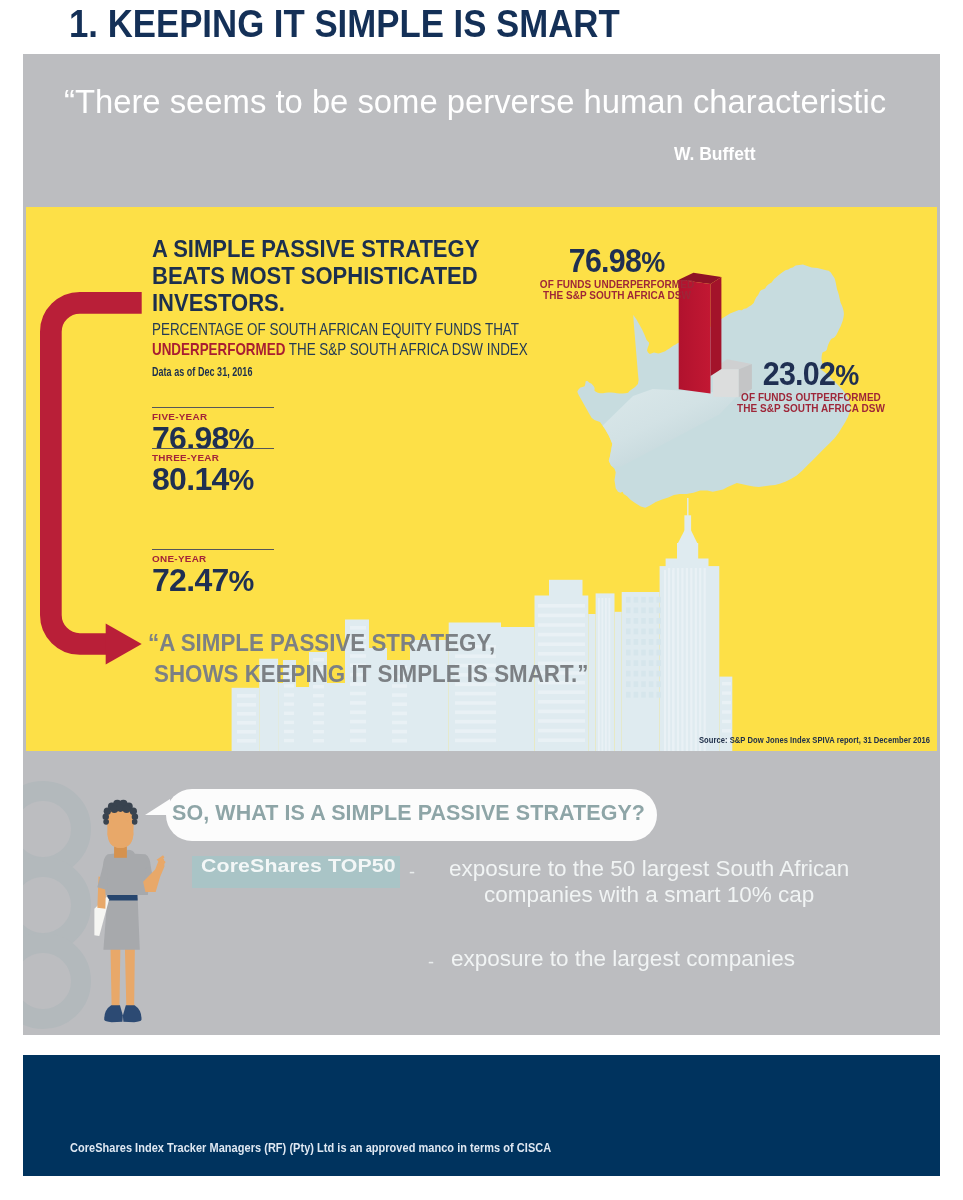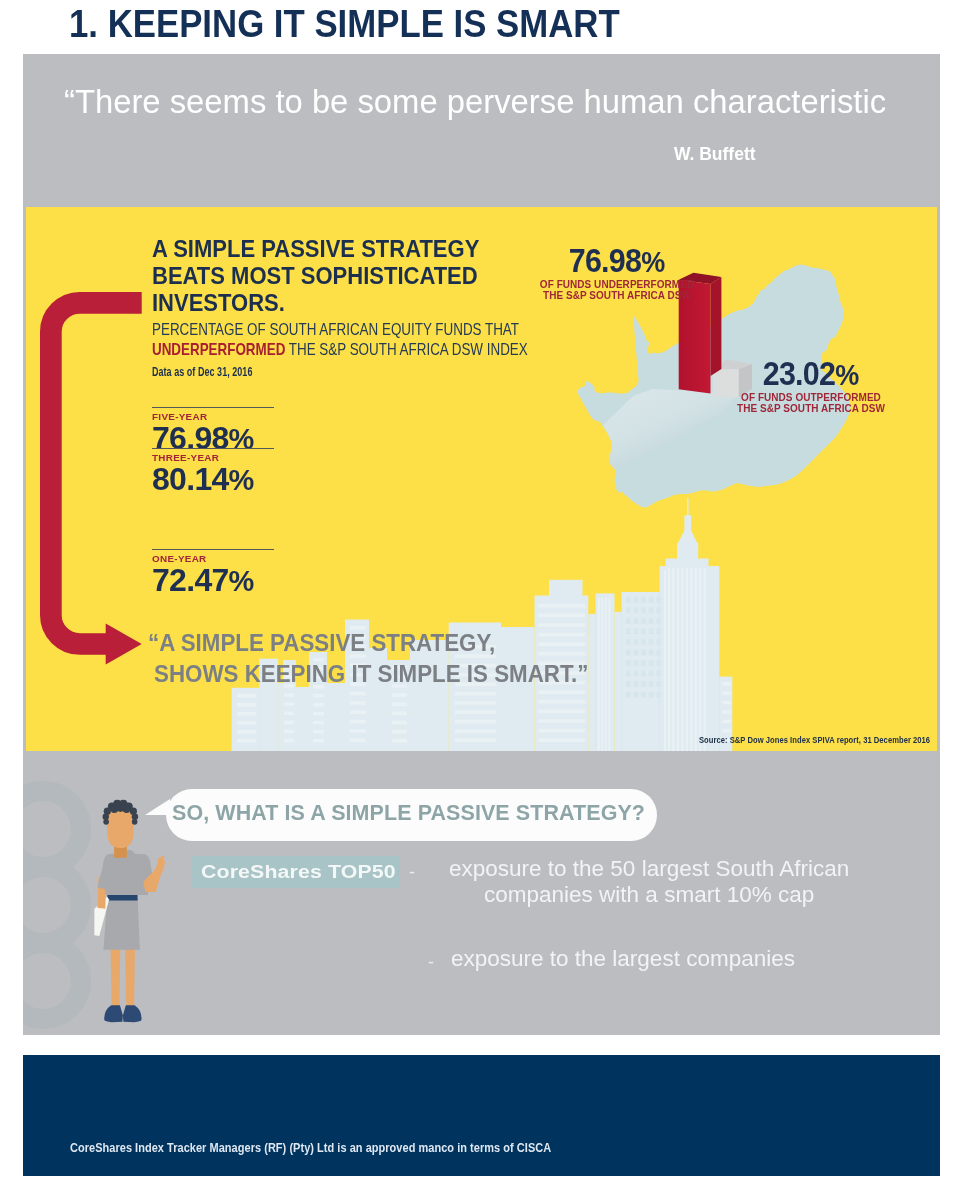--- a/index.html
+++ b/index.html
@@ -126,21 +126,21 @@
     transform:translateX(-22px);
   }
   .bubble-text{
     position:absolute;left:149px;top:747px;
     font-size:21.4px;font-weight:bold;color:#8ea5a7;
     white-space:nowrap;letter-spacing:0.1px;
     transform:scaleX(1.003);transform-origin:0 0;
   }
   .chip{
     position:absolute;background:#a9c4c6;
-    display:flex;align-items:center;
+    display:flex;align-items:flex-start;
   }
   .chip-text{
     font-size:18px;font-weight:bold;color:#f3f7f7;
     white-space:nowrap;margin-left:9px;letter-spacing:0.1px;
     transform:scaleX(1.185);transform-origin:0 0;display:inline-block;
   }
   .chip-1{left:169px;top:802px;width:208px;height:32px;}
   .chip-2{left:169px;top:892px;width:226px;height:32px;}
   .dash{
     position:absolute;color:#e8ecec;font-size:18px;white-space:nowrap;

